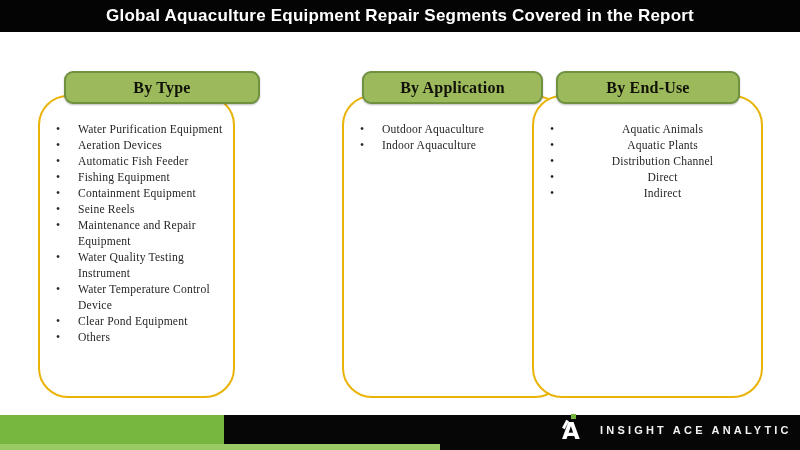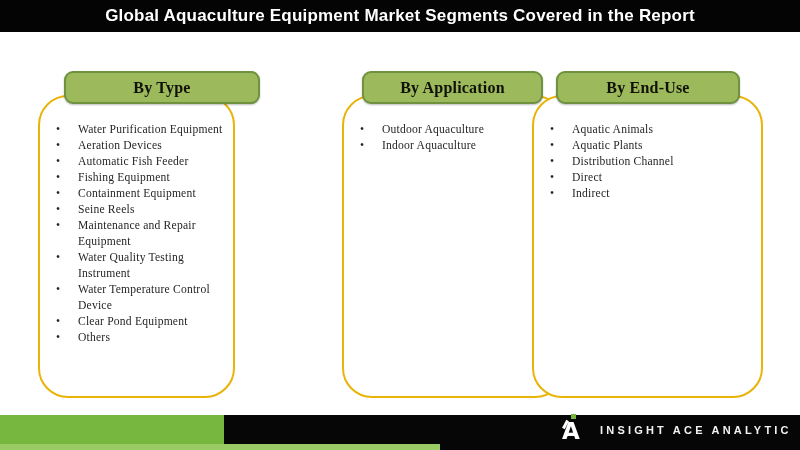--- a/index.html
+++ b/index.html
@@ -80,21 +80,21 @@
   .brand-text{
     margin-left:12px;color:#f2f2f2;
     font-family:"Liberation Sans","DejaVu Sans",sans-serif;
     font-size:11px;font-weight:bold;letter-spacing:3.2px;white-space:nowrap;
   }
 </style>
 </head>
 <body>
 
 <div class="topbar">
-  <h1>Global Aquaculture Equipment Market Segments Covered in the Report</h1>
+  <h1>Global Aquaculture Equipment Repair Segments Covered in the Report</h1>
 </div>
 
 <div class="col" style="left:38px;width:197px;">
   <div class="tab" style="left:26px;width:196px;">
     <span>By Type</span>
   </div>
   <div class="box">
     <ul>
         <li>Water Purification Equipment</li>
         <li>Aeration Devices</li>
@@ -116,21 +116,21 @@
     <span>By Application</span>
   </div>
   <div class="box">
     <ul>
         <li>Outdoor Aquaculture</li>
         <li>Indoor Aquaculture</li>
       </ul>
   </div>
 </div>
 
-<div class="col" style="left:532px;width:231px;">
+<div class="col" style="left:532px;width:231px;text-align:center;">
   <div class="tab" style="left:24px;width:184px;">
     <span>By End-Use</span>
   </div>
   <div class="box">
     <ul>
         <li>Aquatic Animals</li>
         <li>Aquatic Plants</li>
         <li>Distribution Channel</li>
         <li>Direct</li>
         <li>Indirect</li>

